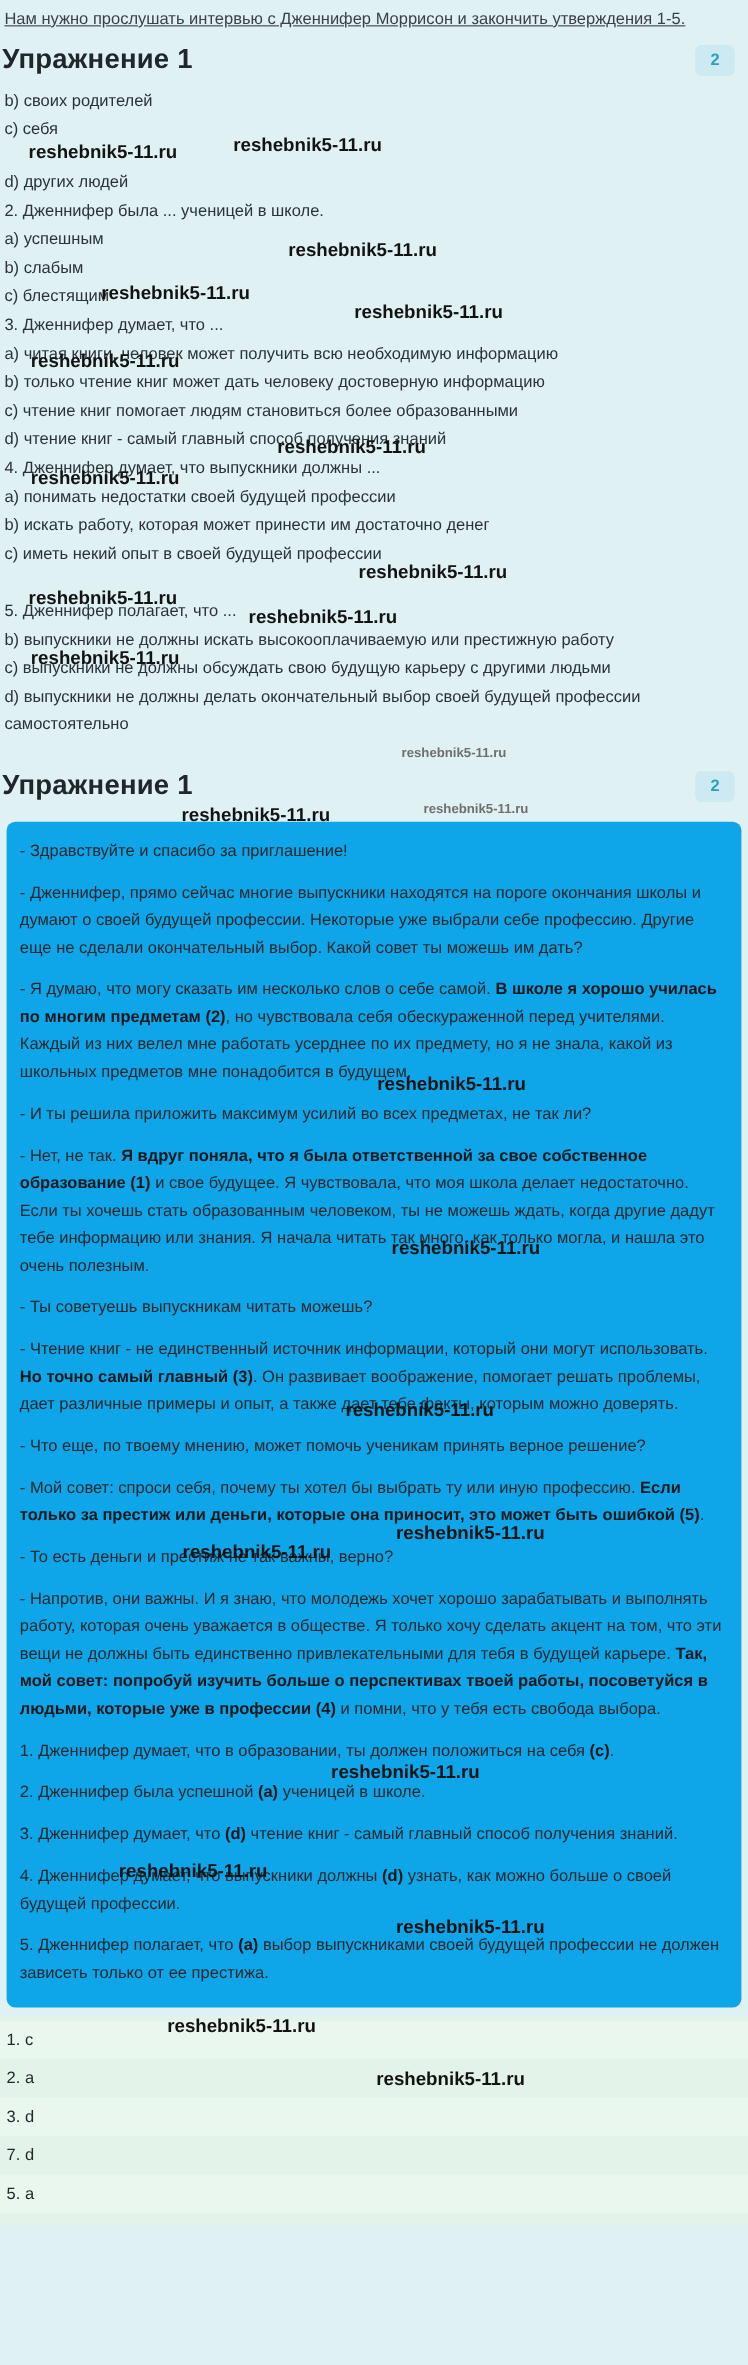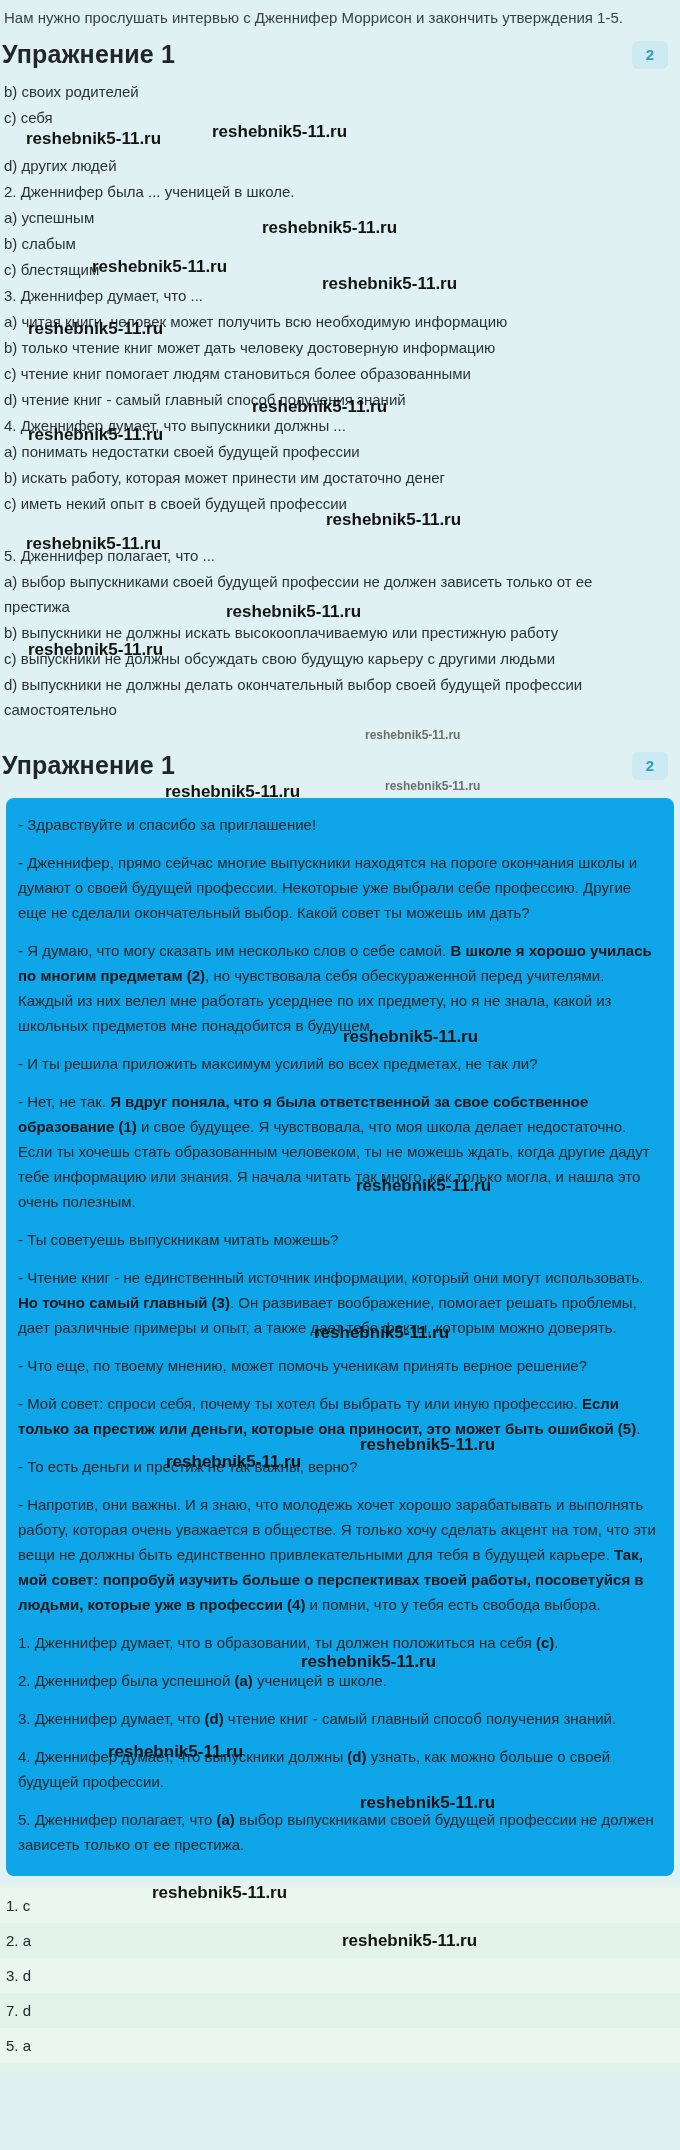--- a/index.html
+++ b/index.html
@@ -5,21 +5,21 @@
   * { margin:0; padding:0; box-sizing:border-box; }
   html, body { width:680px; }
   body {
     width:680px;
     min-height:2150px;
     background:#dff1f3;
     font-family:"Liberation Sans","DejaVu Sans",sans-serif;
     color:#2b3238;
     overflow-x:hidden;
   }
-  .intro { font-size:15px; line-height:20px; padding:8px 0 2px 4px; color:#3a4046; }
+  .intro { font-size:15px; line-height:20px; padding:8px 0 2px 4px; color:#3a4046;text-decoration:underline; }
   .hdr { display:flex; align-items:center; justify-content:space-between; padding:10px 12px 8px 2px; position:relative;text-align:right; }
   .hdr h1 { font-size:25px; font-weight:700; color:#20262b; letter-spacing:.2px; }
   .badge {
     width:36px; height:28px; background:#cde9f2; color:#2da0ba;
     font-weight:700; font-size:15px; border-radius:6px;
     display:flex; align-items:center; justify-content:center;
   }
   .options { padding:2px 6px 0 4px; }
   .line { position:relative; font-size:15px; line-height:25px; min-height:25px; margin-bottom:1px; max-width:648px; color:#2b3238; }
   .wm { position:absolute; font-weight:700; font-size:17px; color:#131313; white-space:nowrap; z-index:3; line-height:20px; }
@@ -84,21 +84,20 @@
     </div>
     <div class="line"><span>b) искать работу, которая может принести им достаточно денег</span></div>
     <div class="line"><span>c) иметь некий опыт в своей будущей профессии</span></div>
     <div class="line">
       <span class="wm" style="left:322px;top:-7px">reshebnik5-11.ru</span>
     </div>
     <div class="line">
       <span>5. Дженнифер полагает, что ...</span>
       <span class="wm" style="left:22px;top:-9px">reshebnik5-11.ru</span>
     </div>
-    <div class="line"><span>a) выбор выпускниками своей будущей профессии не должен зависеть только от ее престижа</span></div>
     <div class="line">
       <span>b) выпускники не должны искать высокооплачиваемую или престижную работу</span>
       <span class="wm" style="left:222px;top:-18px">reshebnik5-11.ru</span>
     </div>
     <div class="line">
       <span>c) выпускники не должны обсуждать свою будущую карьеру с другими людьми</span>
       <span class="wm" style="left:24px;top:-6px">reshebnik5-11.ru</span>
     </div>
     <div class="line"><span>d) выпускники не должны делать окончательный выбор своей будущей профессии самостоятельно</span></div>
   </div>

